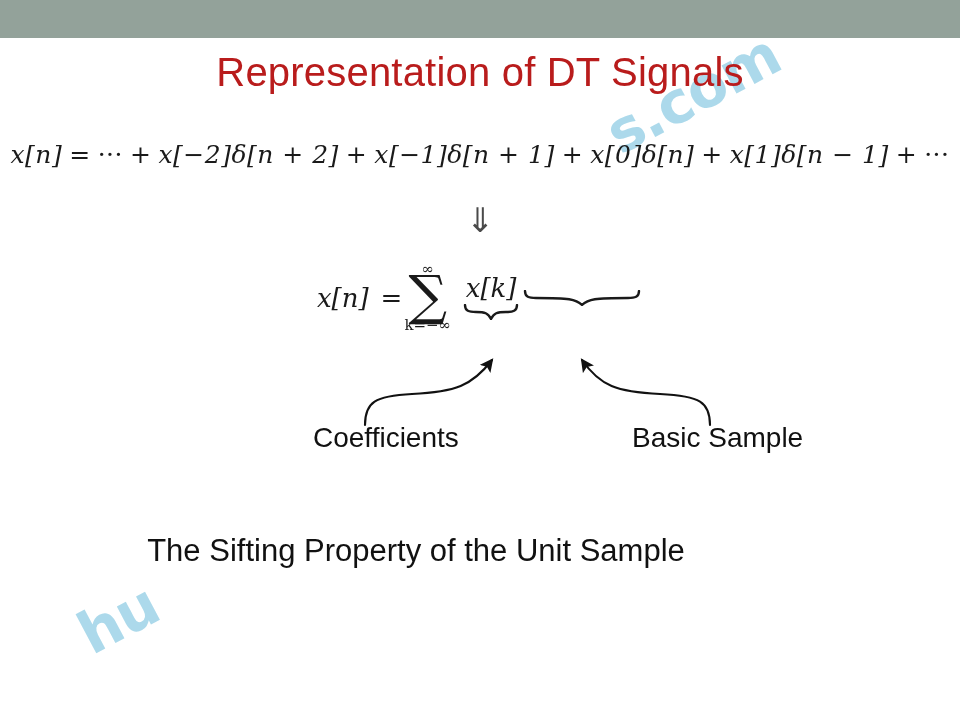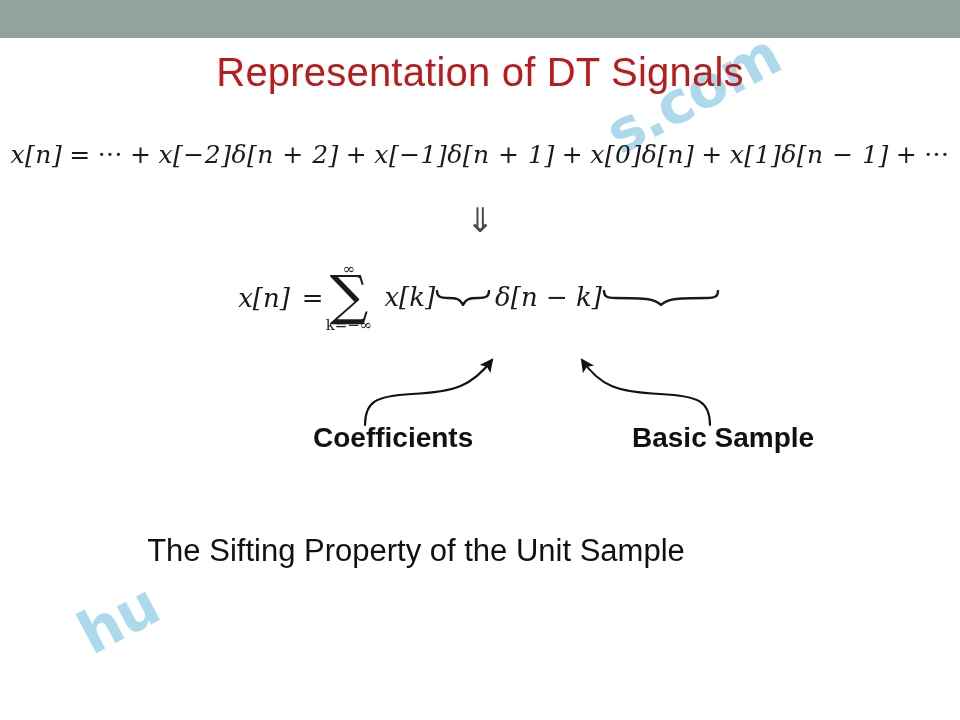--- a/index.html
+++ b/index.html
@@ -130,41 +130,42 @@
   .sigma-upper { font-size: 15px; margin-bottom: -2px; }
   .sigma-glyph {
     font-size: 54px;
     font-family: "DejaVu Serif", serif;
     line-height: .78;
   }
   .sigma-lower { font-size: 15px; margin-top: 1px; }
 
   .braced {
     display: inline-flex;
+    flex-direction: column;
     align-items: center;
     margin: 0 2px;
   }
   .braced .term { line-height: 1.05; }
   .brace-svg { display: block; margin-top: 1px; }
 
   
   #pointer-arrows {
     position: absolute;
     left: 0;
     top: 330px;
     width: 960px;
     height: 110px;
   }
 
   
   .callout-label {
     position: absolute;
     font-family: "Liberation Sans", sans-serif;
     font-size: 28px;
-    font-weight: 700;
+    font-weight: 400;
     color: #111111;
     white-space: nowrap;
   }
   #label-coefficients { left: 313px; top: 422px; }
   #label-basic-signals { left: 632px; top: 422px; }
 
   
   #caption {
     position: absolute;
     left: 0;
@@ -208,21 +209,20 @@
       </span>
 
       <span class="braced">
         <span class="term mi">x[k]</span>
         <svg class="brace-svg" width="56" height="16" viewBox="0 0 56 16">
           <path d="M2 1 C2 7, 6 8, 13 8 C22 8, 25 9, 28 15 C31 9, 34 8, 43 8 C50 8, 54 7, 54 1" fill="none" stroke="#1a1a1a" stroke-width="2.4" stroke-linecap="round"></path>
         </svg>
       </span>
 
       <span class="braced">
-        <span class="term mi">δ[n − k]</span>
         <svg class="brace-svg" width="118" height="16" viewBox="0 0 118 16">
           <path d="M2 1 C2 7, 6 8, 13 8 C46 8, 53 9, 59 15 C65 9, 72 8, 105 8 C112 8, 116 7, 116 1" fill="none" stroke="#1a1a1a" stroke-width="2.4" stroke-linecap="round"></path>
         </svg>
       </span>
     </span>
   </div>
 
   <svg id="pointer-arrows" viewBox="0 0 960 110">
     <defs>
       <marker id="arrowhead" markerWidth="7" markerHeight="7" refX="5.4" refY="3.2" orient="auto">

